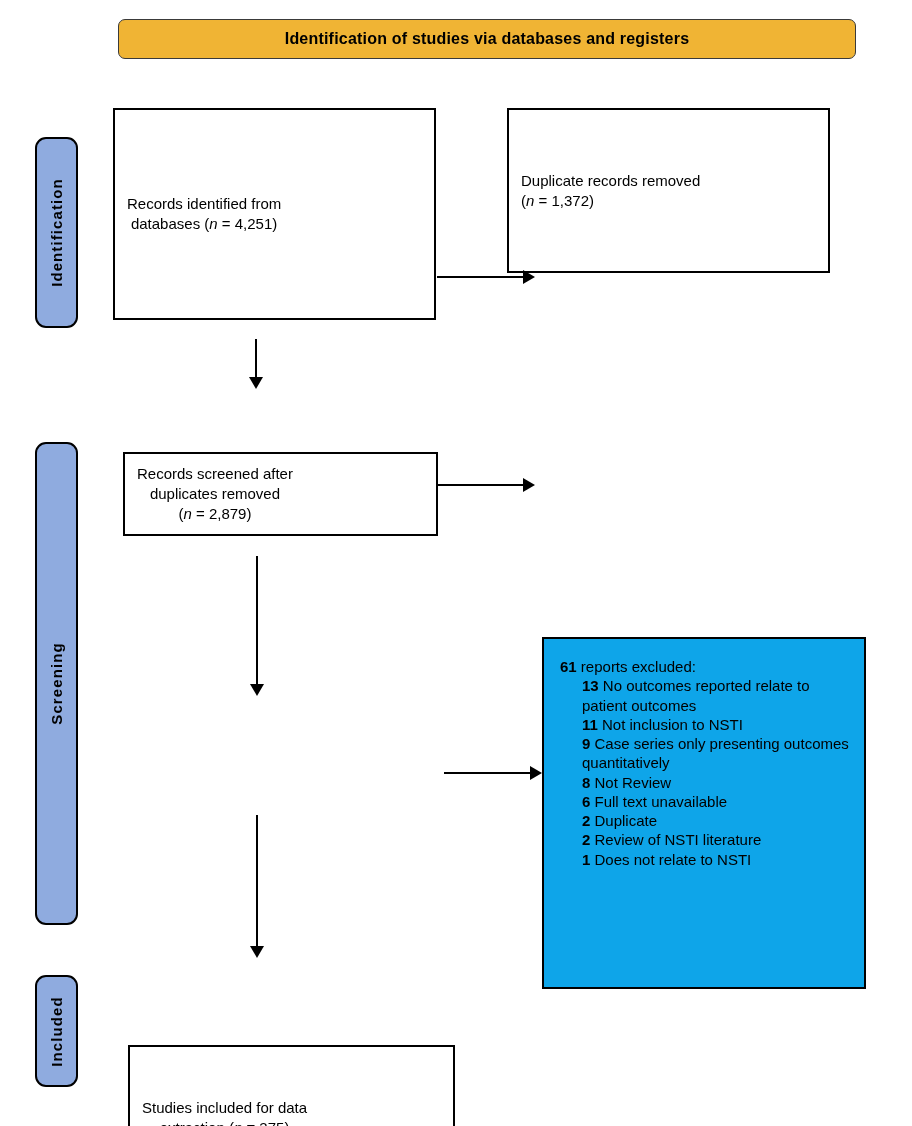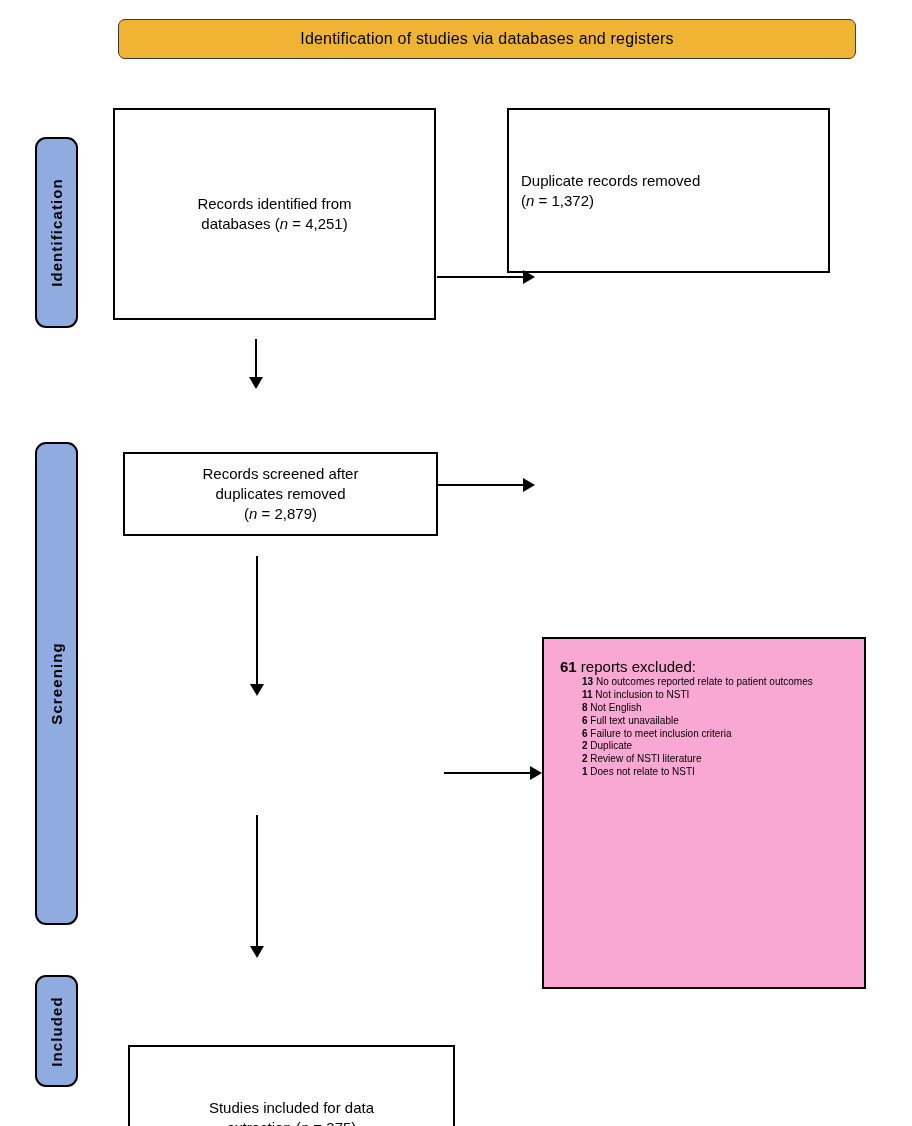--- a/index.html
+++ b/index.html
@@ -29,21 +29,21 @@
     background: #F0B434;
     border: 1.5px solid #3a3a3a;
     border-radius: 7px;
     display: flex;
     align-items: center;
     justify-content: center;
     box-sizing: border-box;
   }
   .banner-text {
     font-size: 16px;
-    font-weight: normal;
+    font-weight: bold;
     letter-spacing: 0.2px;
     color: #000;
     text-align: center;
   }
 
   
   .stage-bar {
     position: absolute;
     background: #8FABDF;
     border: 2px solid #000000;
@@ -68,21 +68,21 @@
   
   .box {
     position: absolute;
     background: #ffffff;
     border: 2.2px solid #000000;
     box-sizing: border-box;
     display: flex;
     align-items: center;
     padding: 6px 12px;
   }
-  .box.center { justify-content: center; }
+  .box.center { }
   .box.left   { justify-content: flex-start; }
   .box-text {
     font-size: 15px;
     line-height: 1.33;
     color: #000;
   }
   .box.center .box-text { text-align: center; }
   .box.left   .box-text { text-align: left; }
   .box-text i { font-style: italic; }
 
@@ -90,37 +90,37 @@
   #box-duplicates   { left: 507px; top: 108px; width: 323px; height: 165px; }
   #box-screened     { left: 123px; top: 432px; width: 315px; height: 84px; margin-top: 20px;  }
   #box-excluded-ta  { left: 533px; top: 425px; width: 323px; height: 110px; }
   #box-fulltext     { left: 123px; top: 706px; width: 322px; height: 84px;  }
   #box-included     { left: 128px; top: 1017px; width: 327px; height: 145px; margin-top: 28px; }
 
   
   #box-reasons {
     position: absolute;
     left: 542px; top: 637px; width: 324px; height: 352px;
-    background: #f9a8d4;
+    background: #0ea5e9;
     border: 2.2px solid #000000;
     box-sizing: border-box;
     padding: 18px 10px 10px 16px;
   }
   .reasons-head {
     font-size: 15px;
     line-height: 1.285;
     margin: 0 0 0 0;
   }
   .reasons-list {
     list-style: none;
     margin: 0;
     padding: 0 0 0 22px;
   }
   .reasons-list li {
-    font-size: 10px;
+    font-size: 15px;
     line-height: 1.285;
     text-indent: -0px;
   }
   .reasons-list li .n { font-weight: bold; }
   .reasons-head .n { font-weight: bold; }
 
   
   .conn { position: absolute; background: #000000; }
   .vline { width: 2.2px; }
   .hline { height: 2.2px; }
@@ -194,23 +194,23 @@
   <div class="arrow-down" style="left:250px; top:684px;"></div>
 
 
   <div id="box-reasons">
     <div class="reasons-head">
       <span class="n">61</span><span> reports excluded:</span>
     </div>
     <ul class="reasons-list">
       <li><span class="n">13</span><span> No outcomes reported relate to patient outcomes</span></li>
       <li><span class="n">11</span><span> Not inclusion to NSTI</span></li>
-      <li><span class="n">8</span><span> Not English</span></li>
+      <li><span class="n">9</span><span> Case series only presenting outcomes quantitatively</span></li>
+      <li><span class="n">8</span><span> Not Review</span></li>
       <li><span class="n">6</span><span> Full text unavailable</span></li>
-      <li><span class="n">6</span><span> Failure to meet inclusion criteria</span></li>
       <li><span class="n">2</span><span> Duplicate</span></li>
       <li><span class="n">2</span><span> Review of NSTI literature</span></li>
       <li><span class="n">1</span><span> Does not relate to NSTI</span></li>
     </ul>
   </div>
 
   <div class="conn hline" style="left:444px; top:772px; width:88px;"></div>
   <div class="arrow-right" style="left:530px; top:766px;"></div>
 
   <div class="conn vline" style="left:256px; top:815px; height:133px;"></div>

